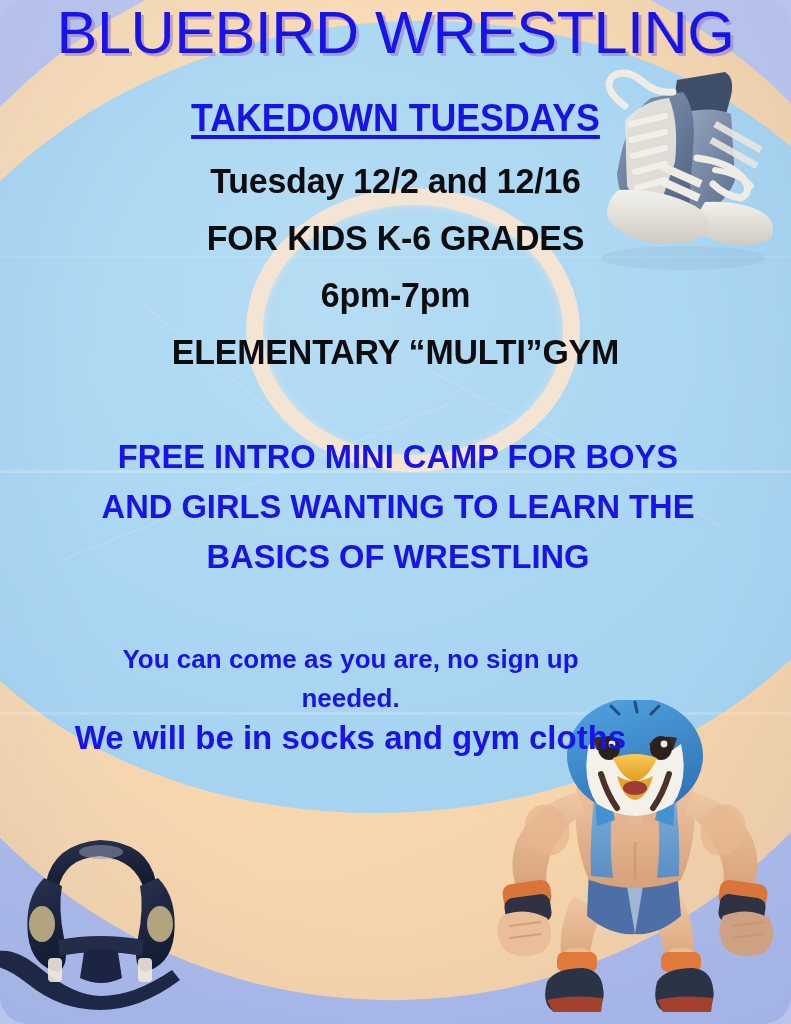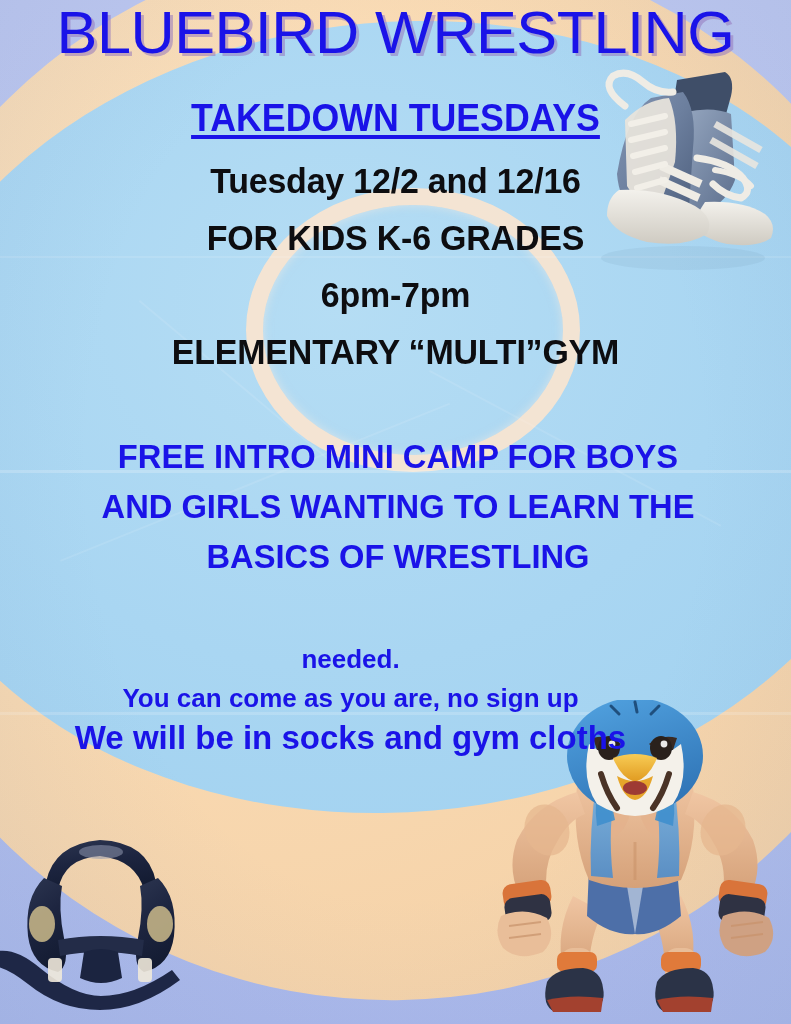--- a/index.html
+++ b/index.html
@@ -5,20 +5,21 @@
 <style>
   html,body{margin:0;padding:0;}
   body{
     width:791px;height:1024px;overflow:hidden;
     font-family:"Liberation Sans","DejaVu Sans",sans-serif;
     background:#b9c4ee;
   }
   .poster{
     position:relative;width:791px;height:1024px;overflow:hidden;
     background:#b7c3ec;
+    border-radius:28px;
   }
 
   
   .bg{position:absolute;inset:0;overflow:hidden;}
 
   
   .mat-base{
     position:absolute;inset:0;
     background:linear-gradient(180deg,#bcc6ef 0%,#b9c4ee 40%,#a9b7ea 100%);
   }
@@ -347,19 +348,19 @@
       <span class="ln ln-place">ELEMENTARY “MULTI”GYM</span>
     </div>
 
     <div class="headline">
       <span class="ln">FREE INTRO MINI CAMP FOR BOYS</span>
       <span class="ln">AND GIRLS WANTING TO LEARN THE</span>
       <span class="ln">BASICS OF WRESTLING</span>
     </div>
 
     <div class="note">
+      <span class="ln">You can come as you are, no sign up</span>
       <span class="ln">needed.</span>
-      <span class="ln">You can come as you are, no sign up</span>
       <span class="ln ln-socks">We will be in socks and gym cloths</span>
     </div>
 
   </div>
 </div>
 
 </body></html>

